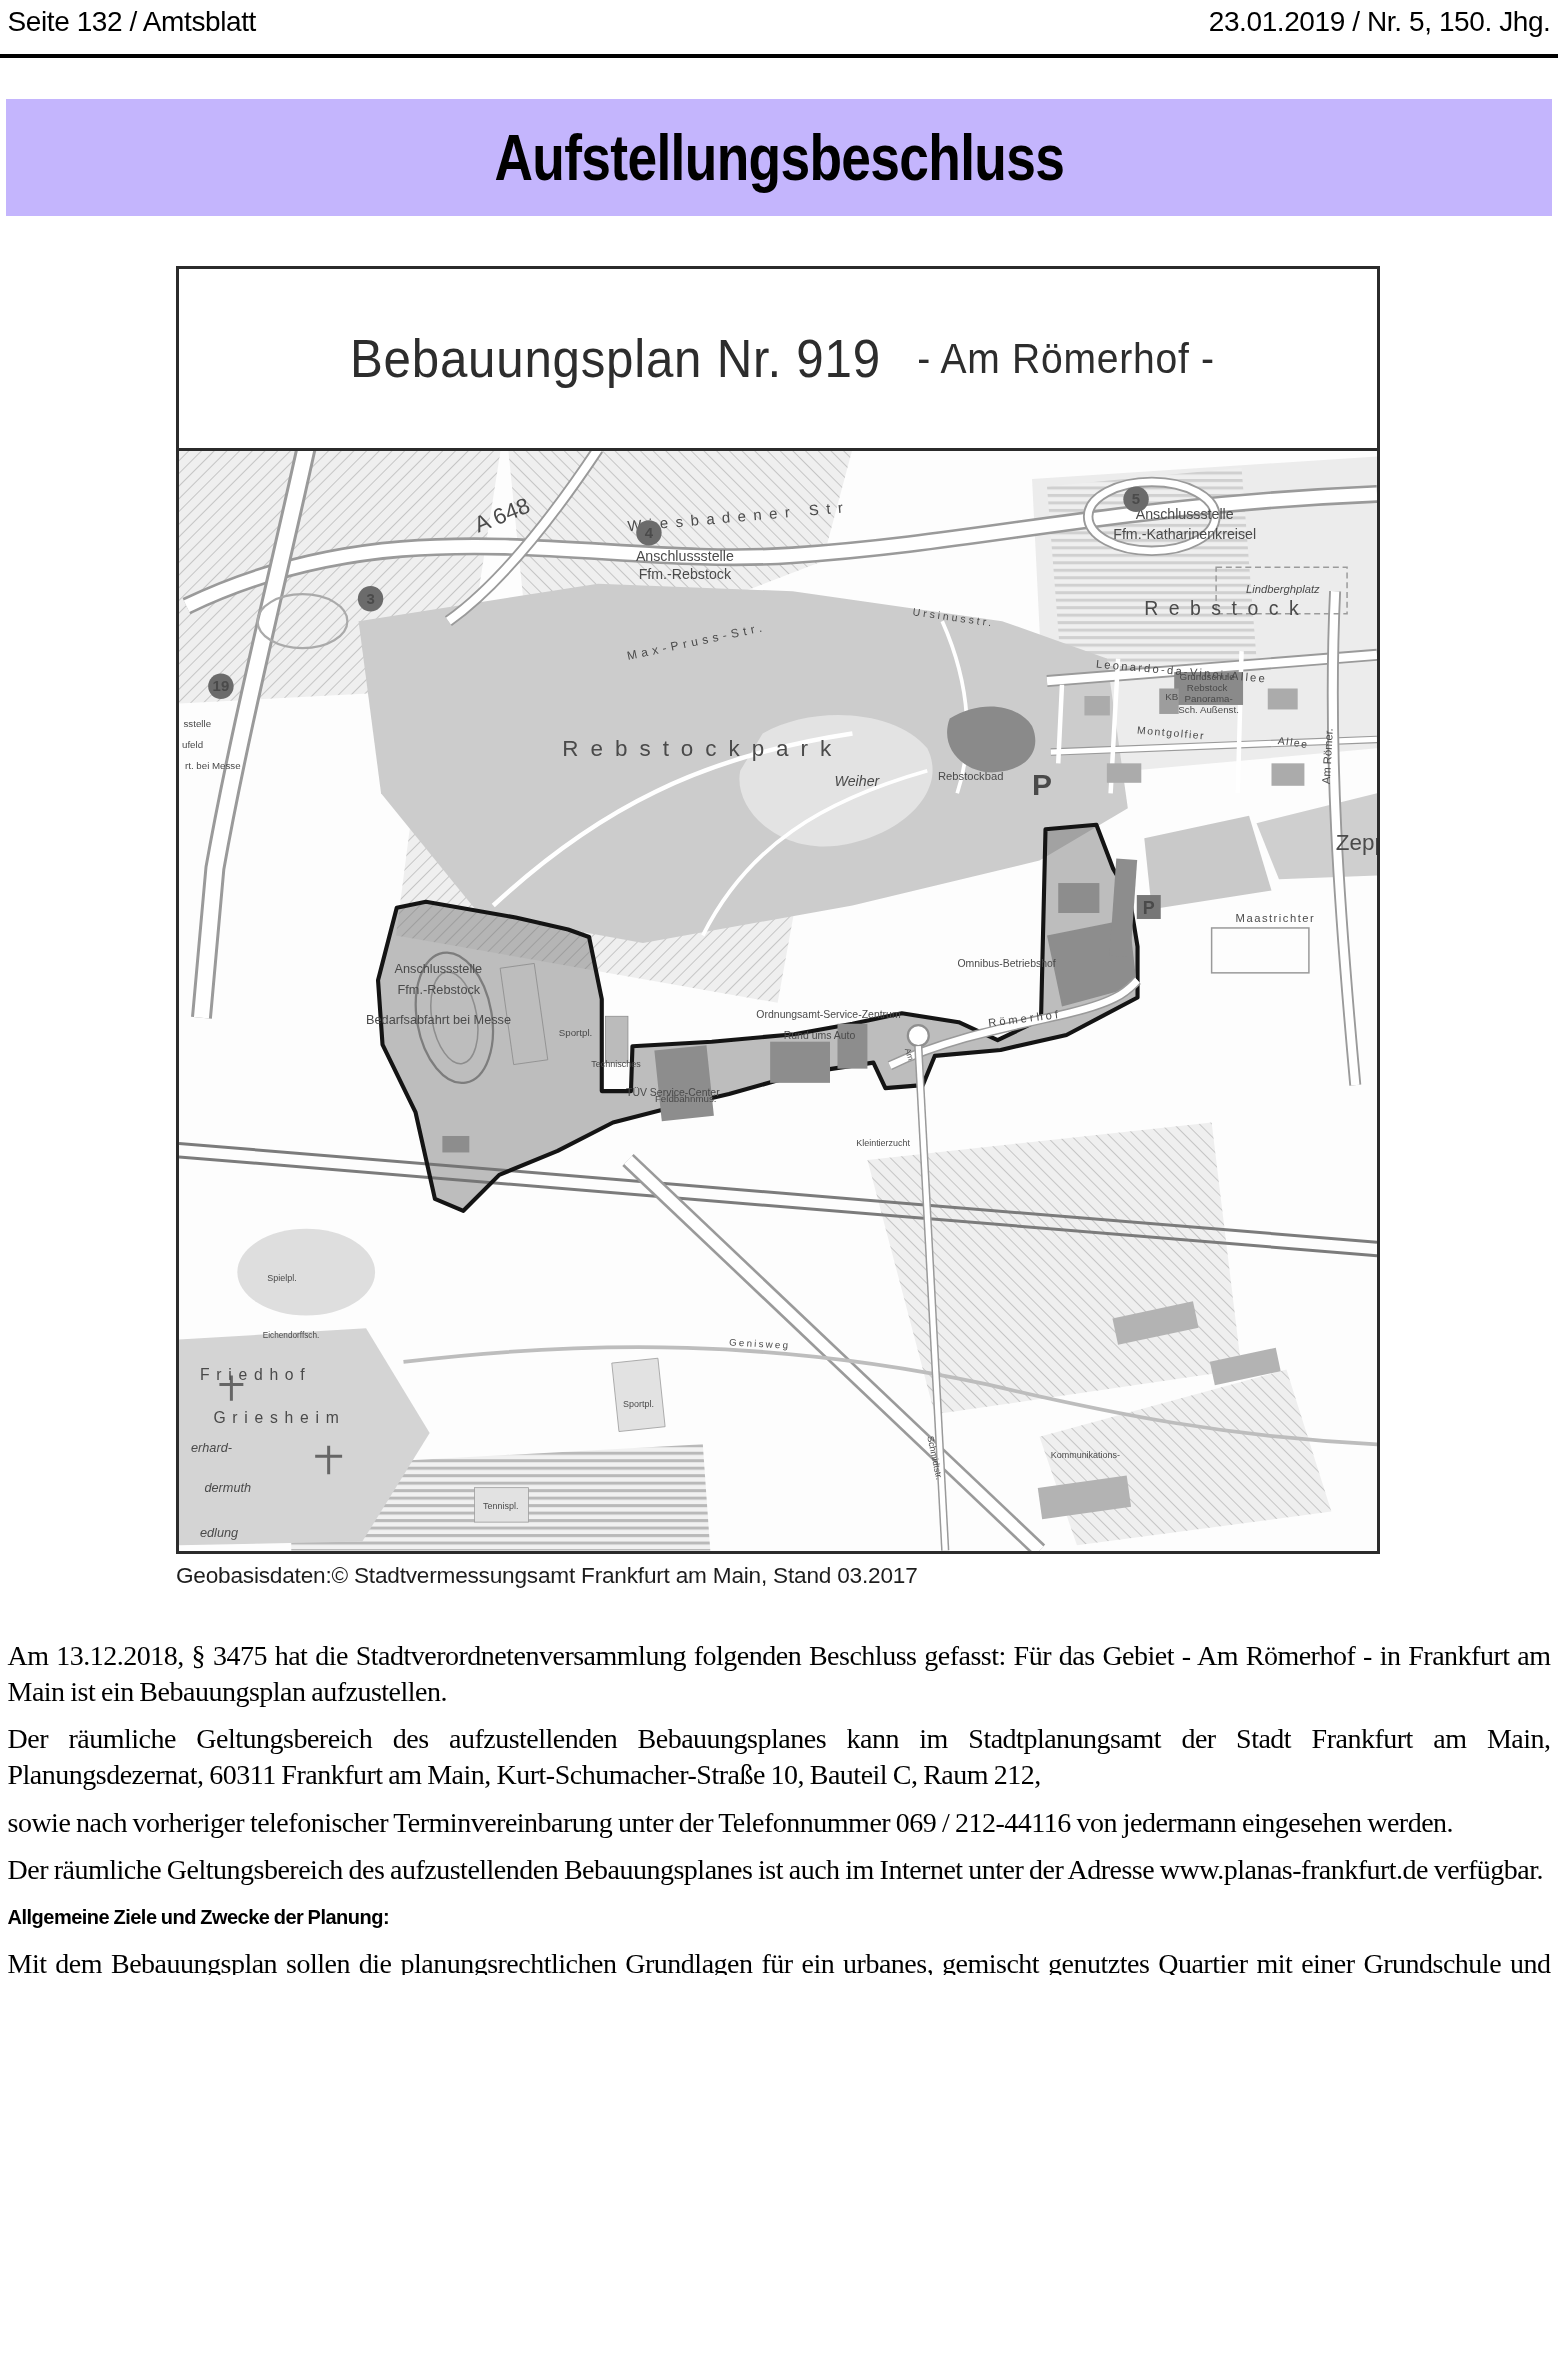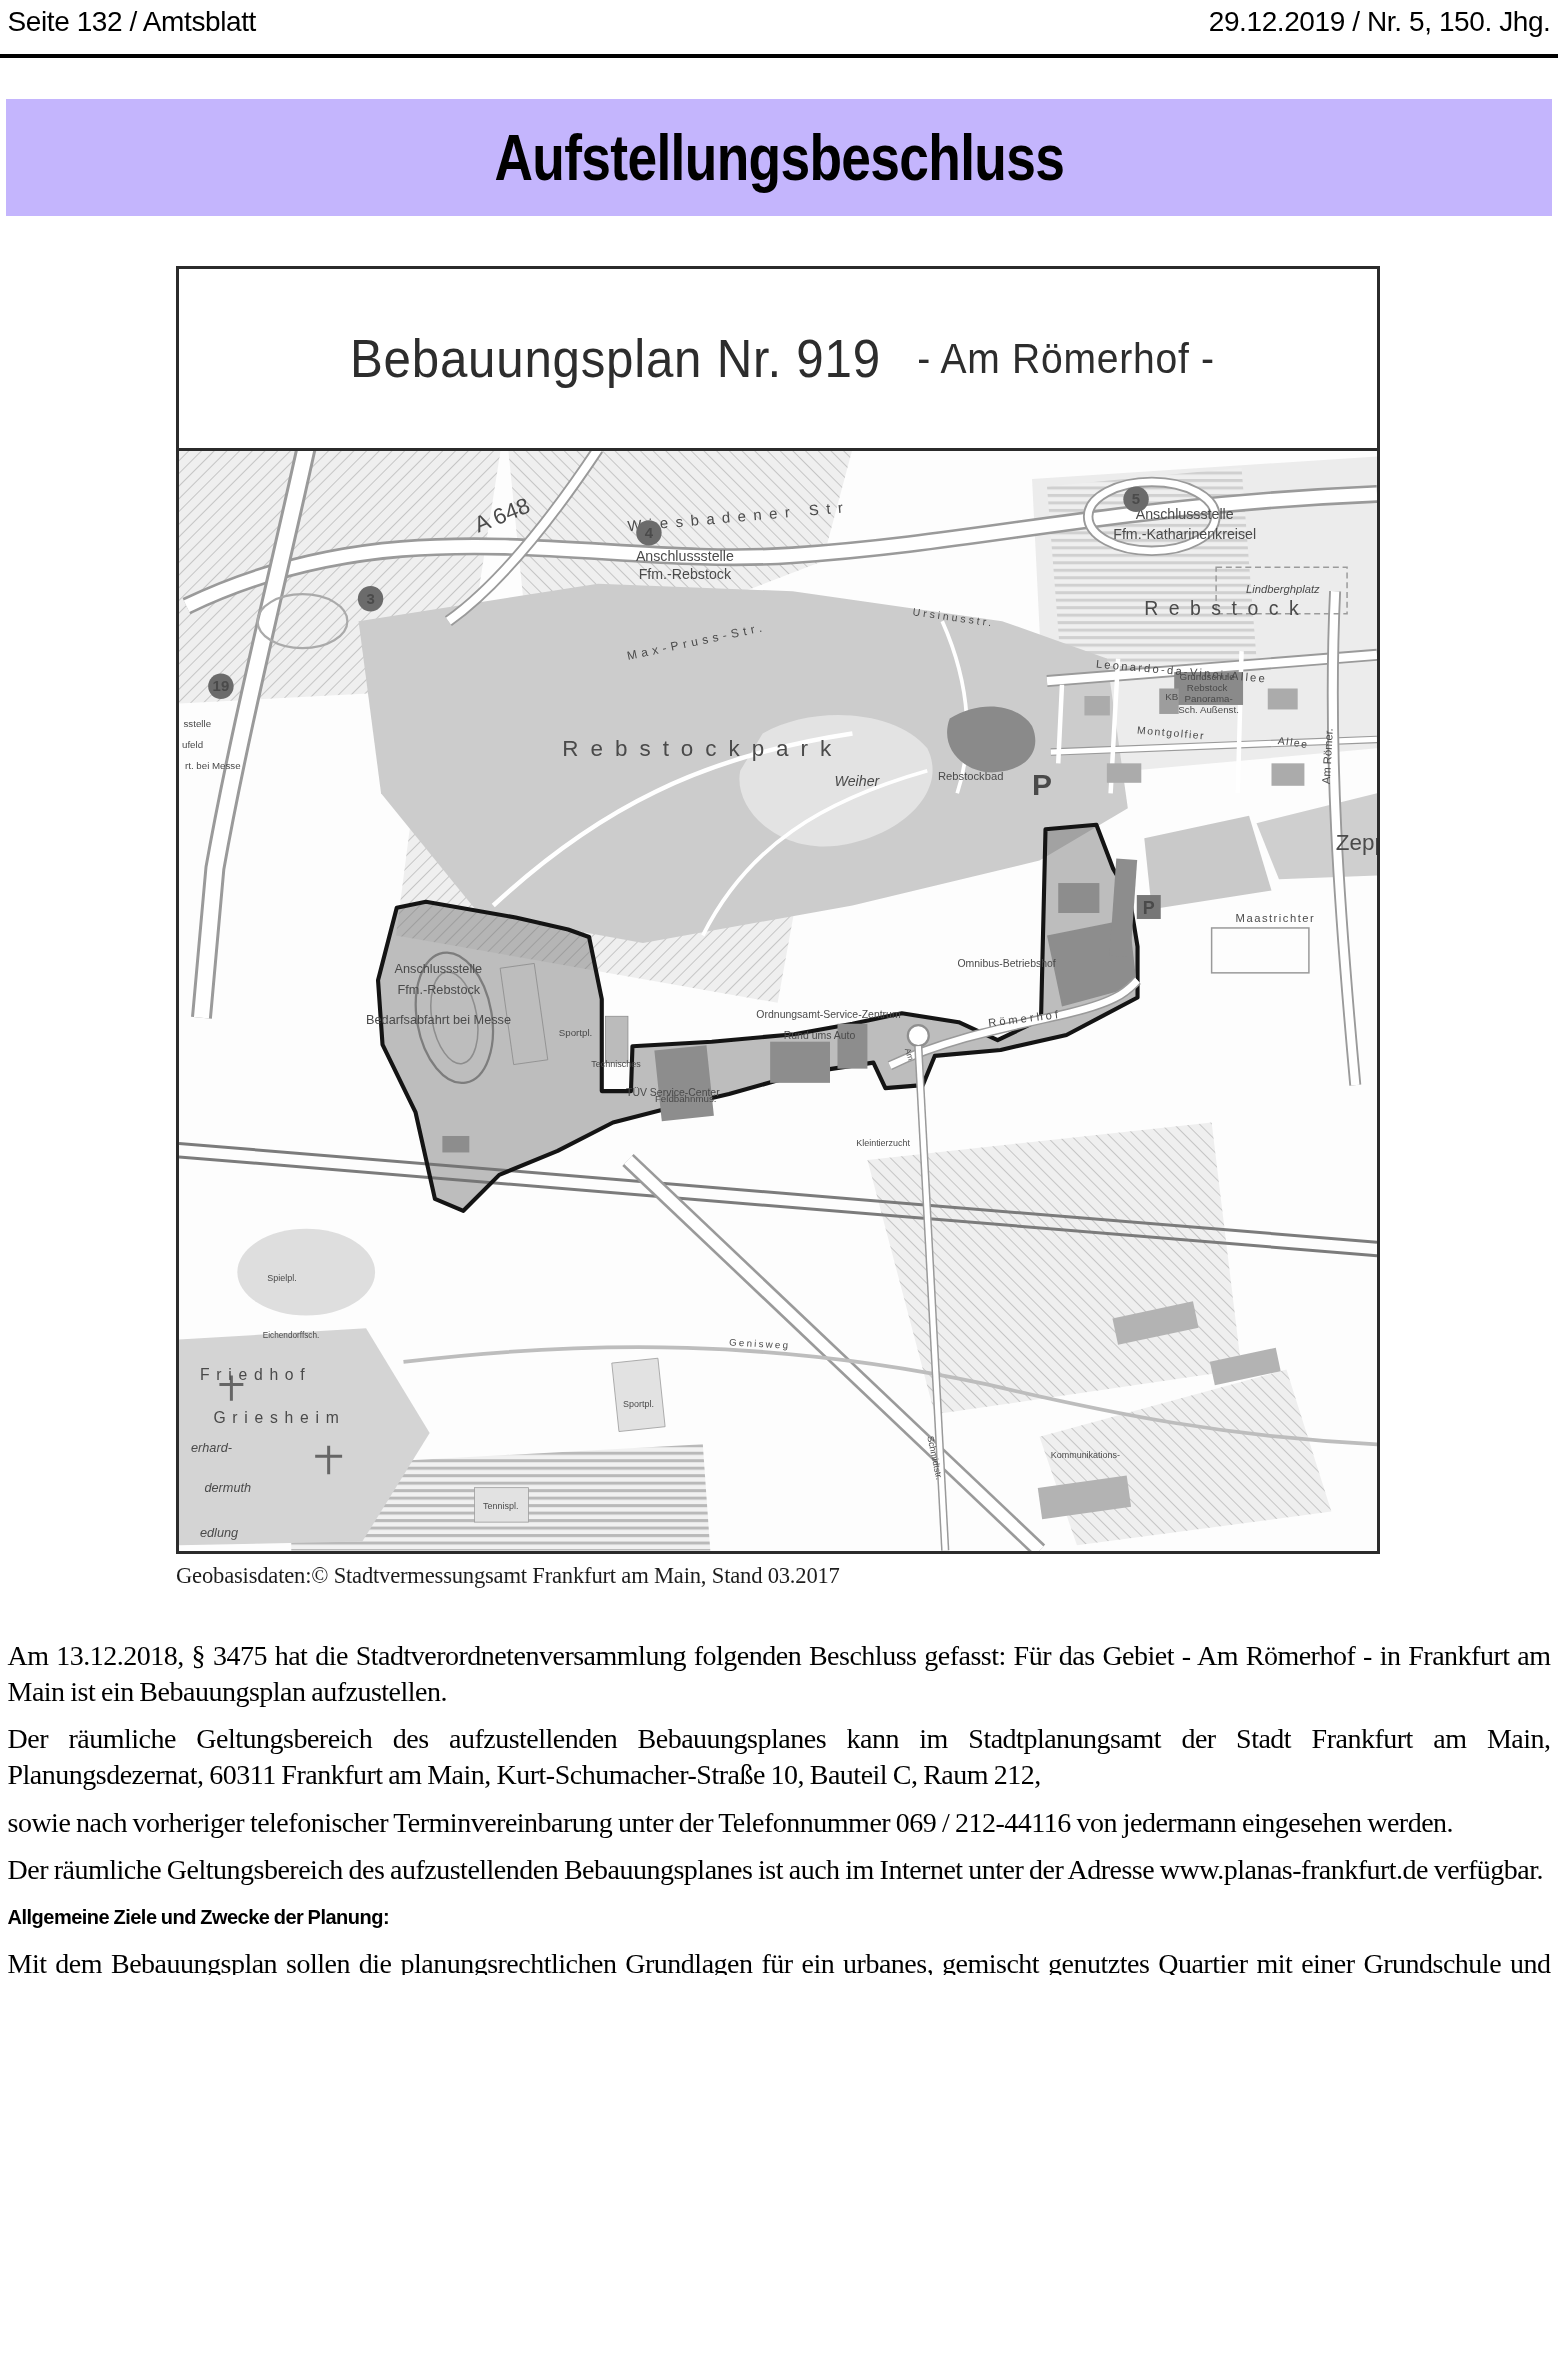--- a/index.html
+++ b/index.html
@@ -17,40 +17,40 @@
           transform:scaleX(0.82);white-space:nowrap;}
   
   .mapbox{position:absolute;left:176px;top:266px;width:1204px;height:1288px;
           border:3.8px solid #2b2b2b;box-sizing:border-box;background:#fff;}
   .map-title{position:absolute;left:0;right:0;top:0;height:179px;border-bottom:3px solid #2b2b2b;
           display:flex;flex-direction:row;align-items:center;justify-content:center;gap:6px;
           background:#fff;z-index:3;}
   .map-title .t1{font-size:53px;color:#2d2d2d;letter-spacing:0.8px;transform:scaleX(.93);}
   .map-title .t2{font-size:42px;color:#2d2d2d;letter-spacing:0.8px;transform:scaleX(.93);}
   .mapsvg{position:absolute;left:0;top:0;width:100%;height:100%;}
-  .caption{position:absolute;left:176px;top:1563px;font-size:22.6px;color:#1d1d1d;letter-spacing:-0.2px;font-family:Liberation Serif, serif;}
+  .caption{position:absolute;left:176px;top:1563px;font-size:22.6px;color:#1d1d1d;letter-spacing:-0.2px;}
   
   .bodytxt{position:absolute;left:7.5px;right:7.5px;top:1638px;font-size:28px;line-height:36px;
            text-align:justify;letter-spacing:-0.5px;word-spacing:-0.8px;color:#000;hyphens:manual;}
   .bodytxt p{margin:0 0 11.3px 0;font-family:Liberation Serif, serif;}
   .bodytxt p.noj{text-align:left;}
   .bodytxt h3{margin:4.5px 0 11.3px 0;font-size:20px;line-height:36px;text-align:left;}
   
   .sig{position:absolute;left:1243px;top:2295px;font-weight:bold;font-size:30px;line-height:38px;
        letter-spacing:-0.4px;}
   
   text{font-family:"Liberation Sans",sans-serif;fill:#4a4a4a;}
 </style>
 </head>
 <body>
 
 <div id="page">
 
   <div class="hdr hdr-left">Seite 132 / Amtsblatt</div>
-  <div class="hdr hdr-right">29.12.2019 / Nr. 5, 150. Jhg.</div>
+  <div class="hdr hdr-right">23.01.2019 / Nr. 5, 150. Jhg.</div>
   <div class="hdr-rule"></div>
 
   <div class="banner">
     <span>Aufstellungsbeschluss</span>
   </div>
 
   <div class="mapbox">
     <svg id="mapsvg" class="mapsvg" viewBox="0 0 1601 1712">
       <defs>
         <pattern id="h1" width="12" height="12" patternTransform="rotate(45)" patternUnits="userSpaceOnUse">

